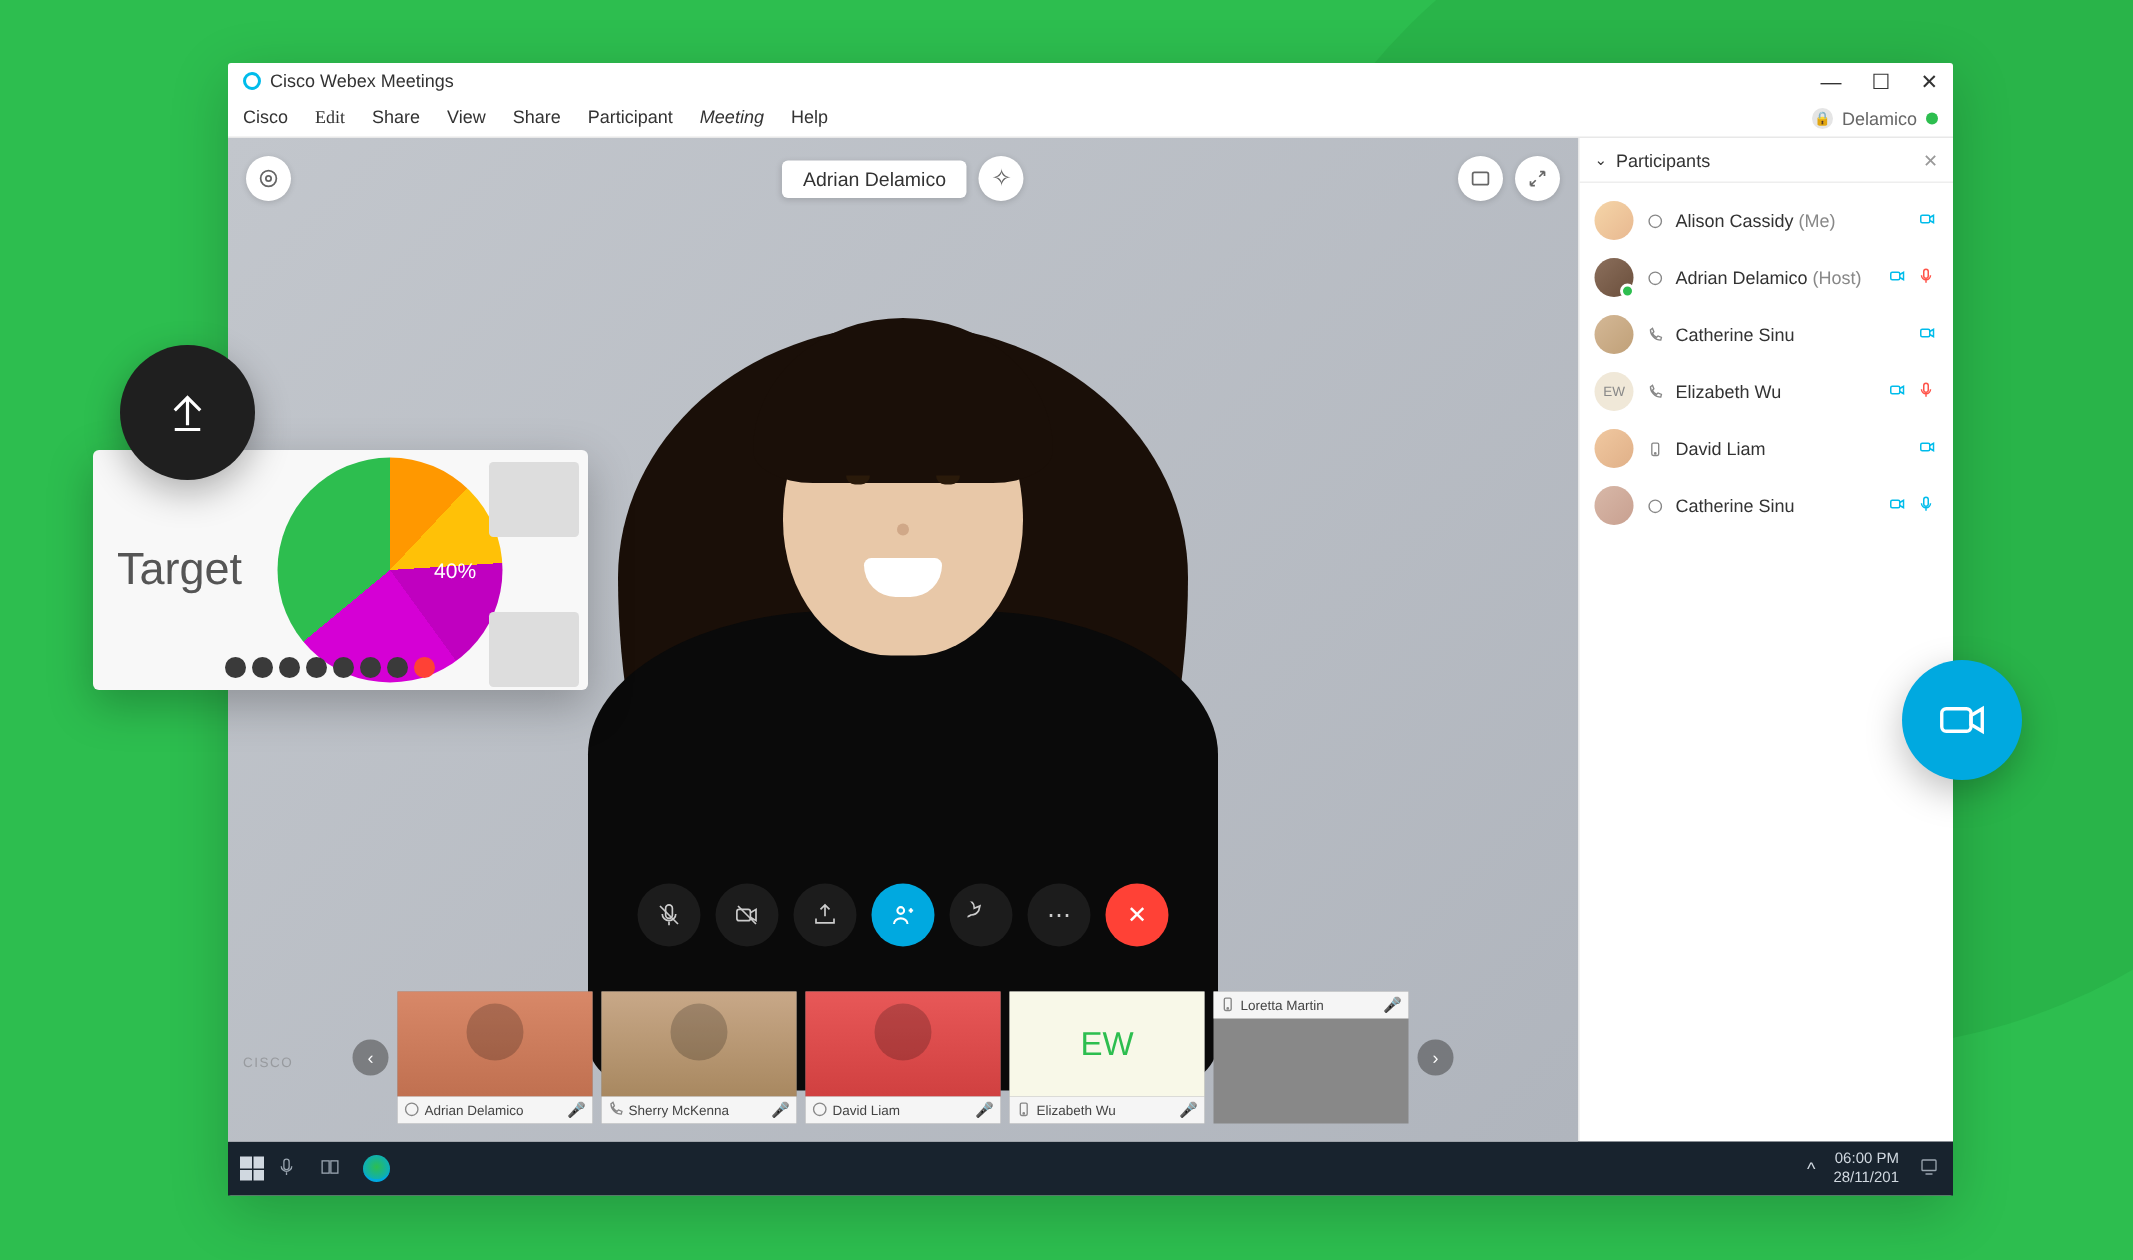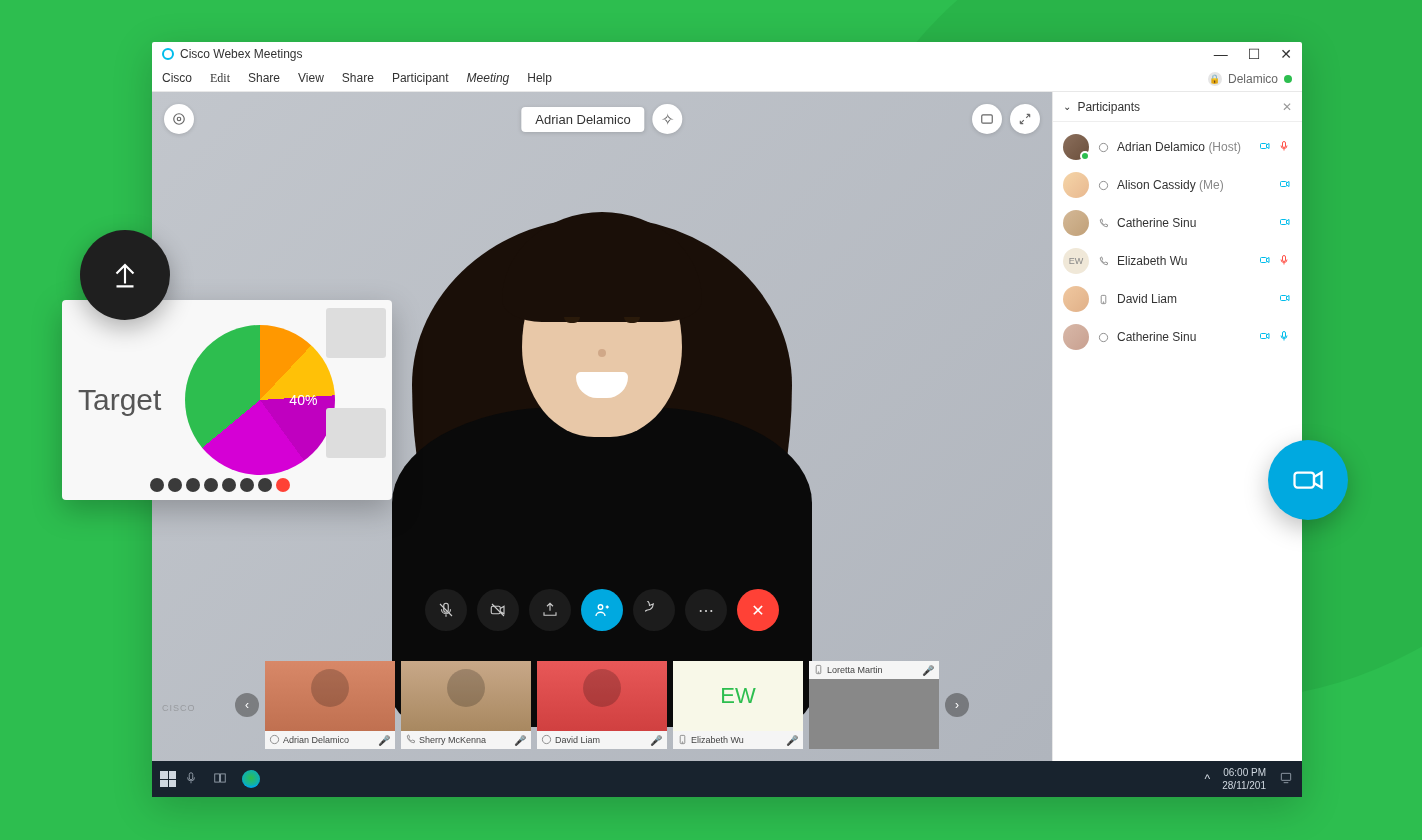--- a/index.html
+++ b/index.html
@@ -81,21 +81,21 @@
 .tb-start div{background:#d0d8e0}
 .tb-search{display:flex;align-items:center;gap:8px;background:#2a3540;padding:4px 10px;border-radius:2px;width:270px;height:26px}
 .tb-search-icon{width:14px;height:14px;border:1.5px solid #d0d8e0;border-radius:50%;position:relative}
 .tb-search-icon::after{content:"";position:absolute;right:-4px;bottom:-4px;width:5px;height:1.5px;background:#d0d8e0;transform:rotate(45deg)}
 .tb-icons{display:flex;gap:14px;align-items:center}
 .tb-right{margin-left:auto;display:flex;align-items:center;gap:12px}
 .tb-time{text-align:right;font-size:10px;line-height:1.3}
 
 .upload-badge{position:absolute;left:80px;top:230px;width:90px;height:90px;border-radius:50%;background:#1f1f1f;display:flex;align-items:center;justify-content:center;box-shadow:0 8px 24px rgba(0,0,0,0.3);z-index:10}
 .upload-badge svg{stroke:#fff}
-.share-card{position:absolute;left:62px;top:300px;width:330px;height:200px;background:#f8f8f8;border-radius:4px;box-shadow:0 10px 30px rgba(0,0,0,0.25);padding:16px;display:flex;align-items:center;z-index:9}
+.share-card{position:absolute;left:62px;top:300px;width:330px;height:160px;background:#f8f8f8;border-radius:4px;box-shadow:0 10px 30px rgba(0,0,0,0.25);padding:16px;display:flex;align-items:center;z-index:9}
 .share-label{font-size:30px;color:#555;font-weight:300;margin-right:24px}
 .pie{width:150px;height:150px;border-radius:50%;background:conic-gradient(#ff9800 0 12%,#ffc107 12% 24%,#c000c0 24% 40%,#d500d5 40% 64%,#2dbe4f 64% 100%);position:relative}
 .pie::after{content:"40%";position:absolute;right:18px;top:50%;transform:translateY(-50%);font-size:14px;color:#fff}
 .share-thumbs{position:absolute;right:6px;top:8px;display:flex;flex-direction:column;gap:50px}
 .share-thumbs .st{width:60px;height:50px;background:#ddd;border-radius:3px}
 .share-dots{position:absolute;left:88px;bottom:8px;display:flex;gap:4px}
 .share-dots span{width:14px;height:14px;border-radius:50%;background:#3a3a3a}
 .share-dots span.red{background:#ff4136}
 .cam-badge{position:absolute;right:74px;top:440px;width:80px;height:80px;border-radius:50%;background:#00a9e0;display:flex;align-items:center;justify-content:center;box-shadow:0 8px 24px rgba(0,0,0,0.25);z-index:10}
 .watermark{position:absolute;left:10px;bottom:48px;font-size:9px;color:rgba(100,100,100,0.4);letter-spacing:1px}
@@ -270,52 +270,52 @@
       <div class="watermark">CISCO</div>
     </div>
     <div class="participants-panel">
       <div class="panel-header">
         <span class="chev">⌄</span>
         <span>Participants</span>
         <span class="close">✕</span>
       </div>
       <div class="p-list" id="plist">
           <div class="p-row">
+            <div class="avatar a1"></div>
+  <span class="p-type">
+              <svg width="11" height="11" viewBox="0 0 24 24" fill="none" stroke="#888" stroke-width="2">
+                <circle cx="12" cy="12" r="9"></circle>
+              </svg>
+            </span>
+  <span class="p-name">Alison Cassidy <span class="p-suffix">(Me)</span></span>
+  <div class="p-icons">
+              <span class="cam-icon"><svg width="14" height="12" viewBox="0 0 24 24" fill="none" stroke-width="2">
+                  <rect x="3" y="7" width="12" height="10" rx="2"></rect>
+                  <path d="M15 10l5-3v10l-5-3"></path>
+                </svg></span>
+            </div>
+          </div>
+          <div class="p-row">
             <div class="avatar a2">
               <span class="badge-dot"></span>
             </div>
   <span class="p-type">
               <svg width="11" height="11" viewBox="0 0 24 24" fill="none" stroke="#888" stroke-width="2">
                 <circle cx="12" cy="12" r="9"></circle>
               </svg>
             </span>
   <span class="p-name">Adrian Delamico <span class="p-suffix">(Host)</span></span>
   <div class="p-icons">
               <span class="cam-icon"><svg width="14" height="12" viewBox="0 0 24 24" fill="none" stroke-width="2">
                   <rect x="3" y="7" width="12" height="10" rx="2"></rect>
                   <path d="M15 10l5-3v10l-5-3"></path>
                 </svg></span>
               <span class="mic-icon red"><svg width="12" height="12" viewBox="0 0 24 24" fill="none" stroke-width="2">
                   <rect x="9" y="3" width="6" height="12" rx="3"></rect>
                   <path d="M6 11a6 6 0 0012 0M12 18v3"></path>
-                </svg></span>
-            </div>
-          </div>
-          <div class="p-row">
-            <div class="avatar a1"></div>
-  <span class="p-type">
-              <svg width="11" height="11" viewBox="0 0 24 24" fill="none" stroke="#888" stroke-width="2">
-                <circle cx="12" cy="12" r="9"></circle>
-              </svg>
-            </span>
-  <span class="p-name">Alison Cassidy <span class="p-suffix">(Me)</span></span>
-  <div class="p-icons">
-              <span class="cam-icon"><svg width="14" height="12" viewBox="0 0 24 24" fill="none" stroke-width="2">
-                  <rect x="3" y="7" width="12" height="10" rx="2"></rect>
-                  <path d="M15 10l5-3v10l-5-3"></path>
                 </svg></span>
             </div>
           </div>
           <div class="p-row">
             <div class="avatar a3"></div>
   <span class="p-type">
               <svg width="11" height="11" viewBox="0 0 24 24" fill="none" stroke="#888" stroke-width="2">
                 <path d="M5 4c0 8 7 15 15 15l1-4-5-2-2 2c-3-1-5-3-6-6l2-2-2-5z"></path>
               </svg>
             </span>

